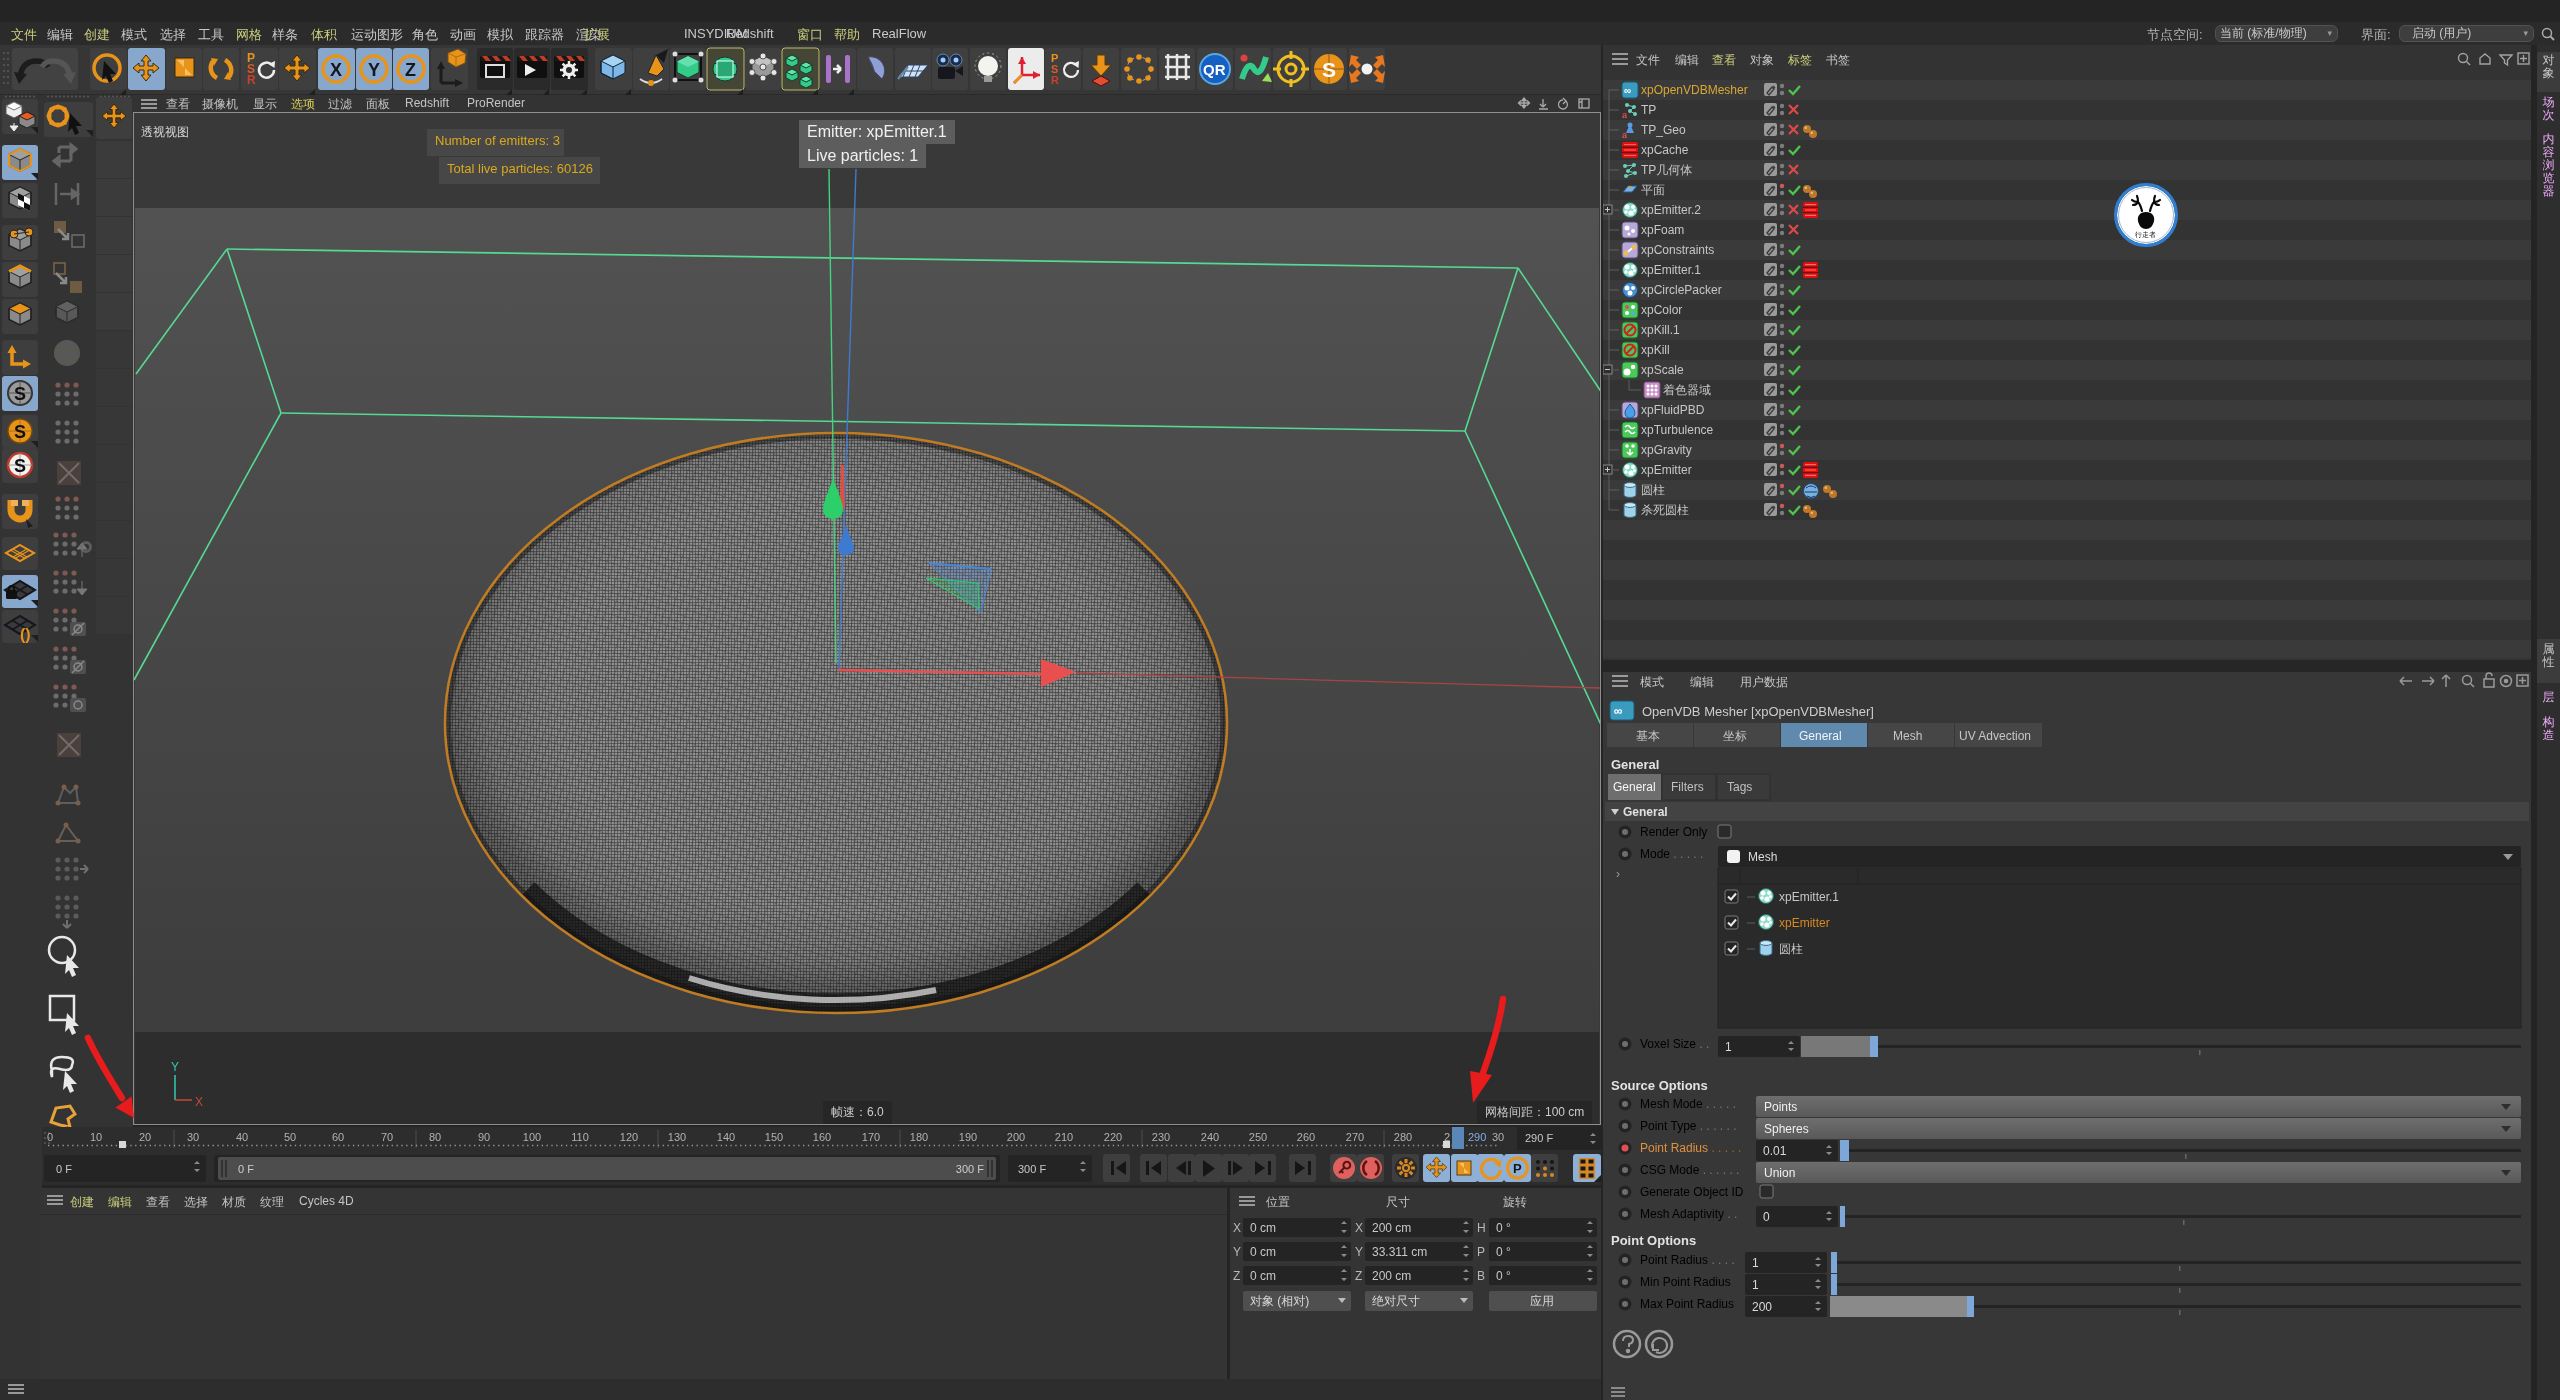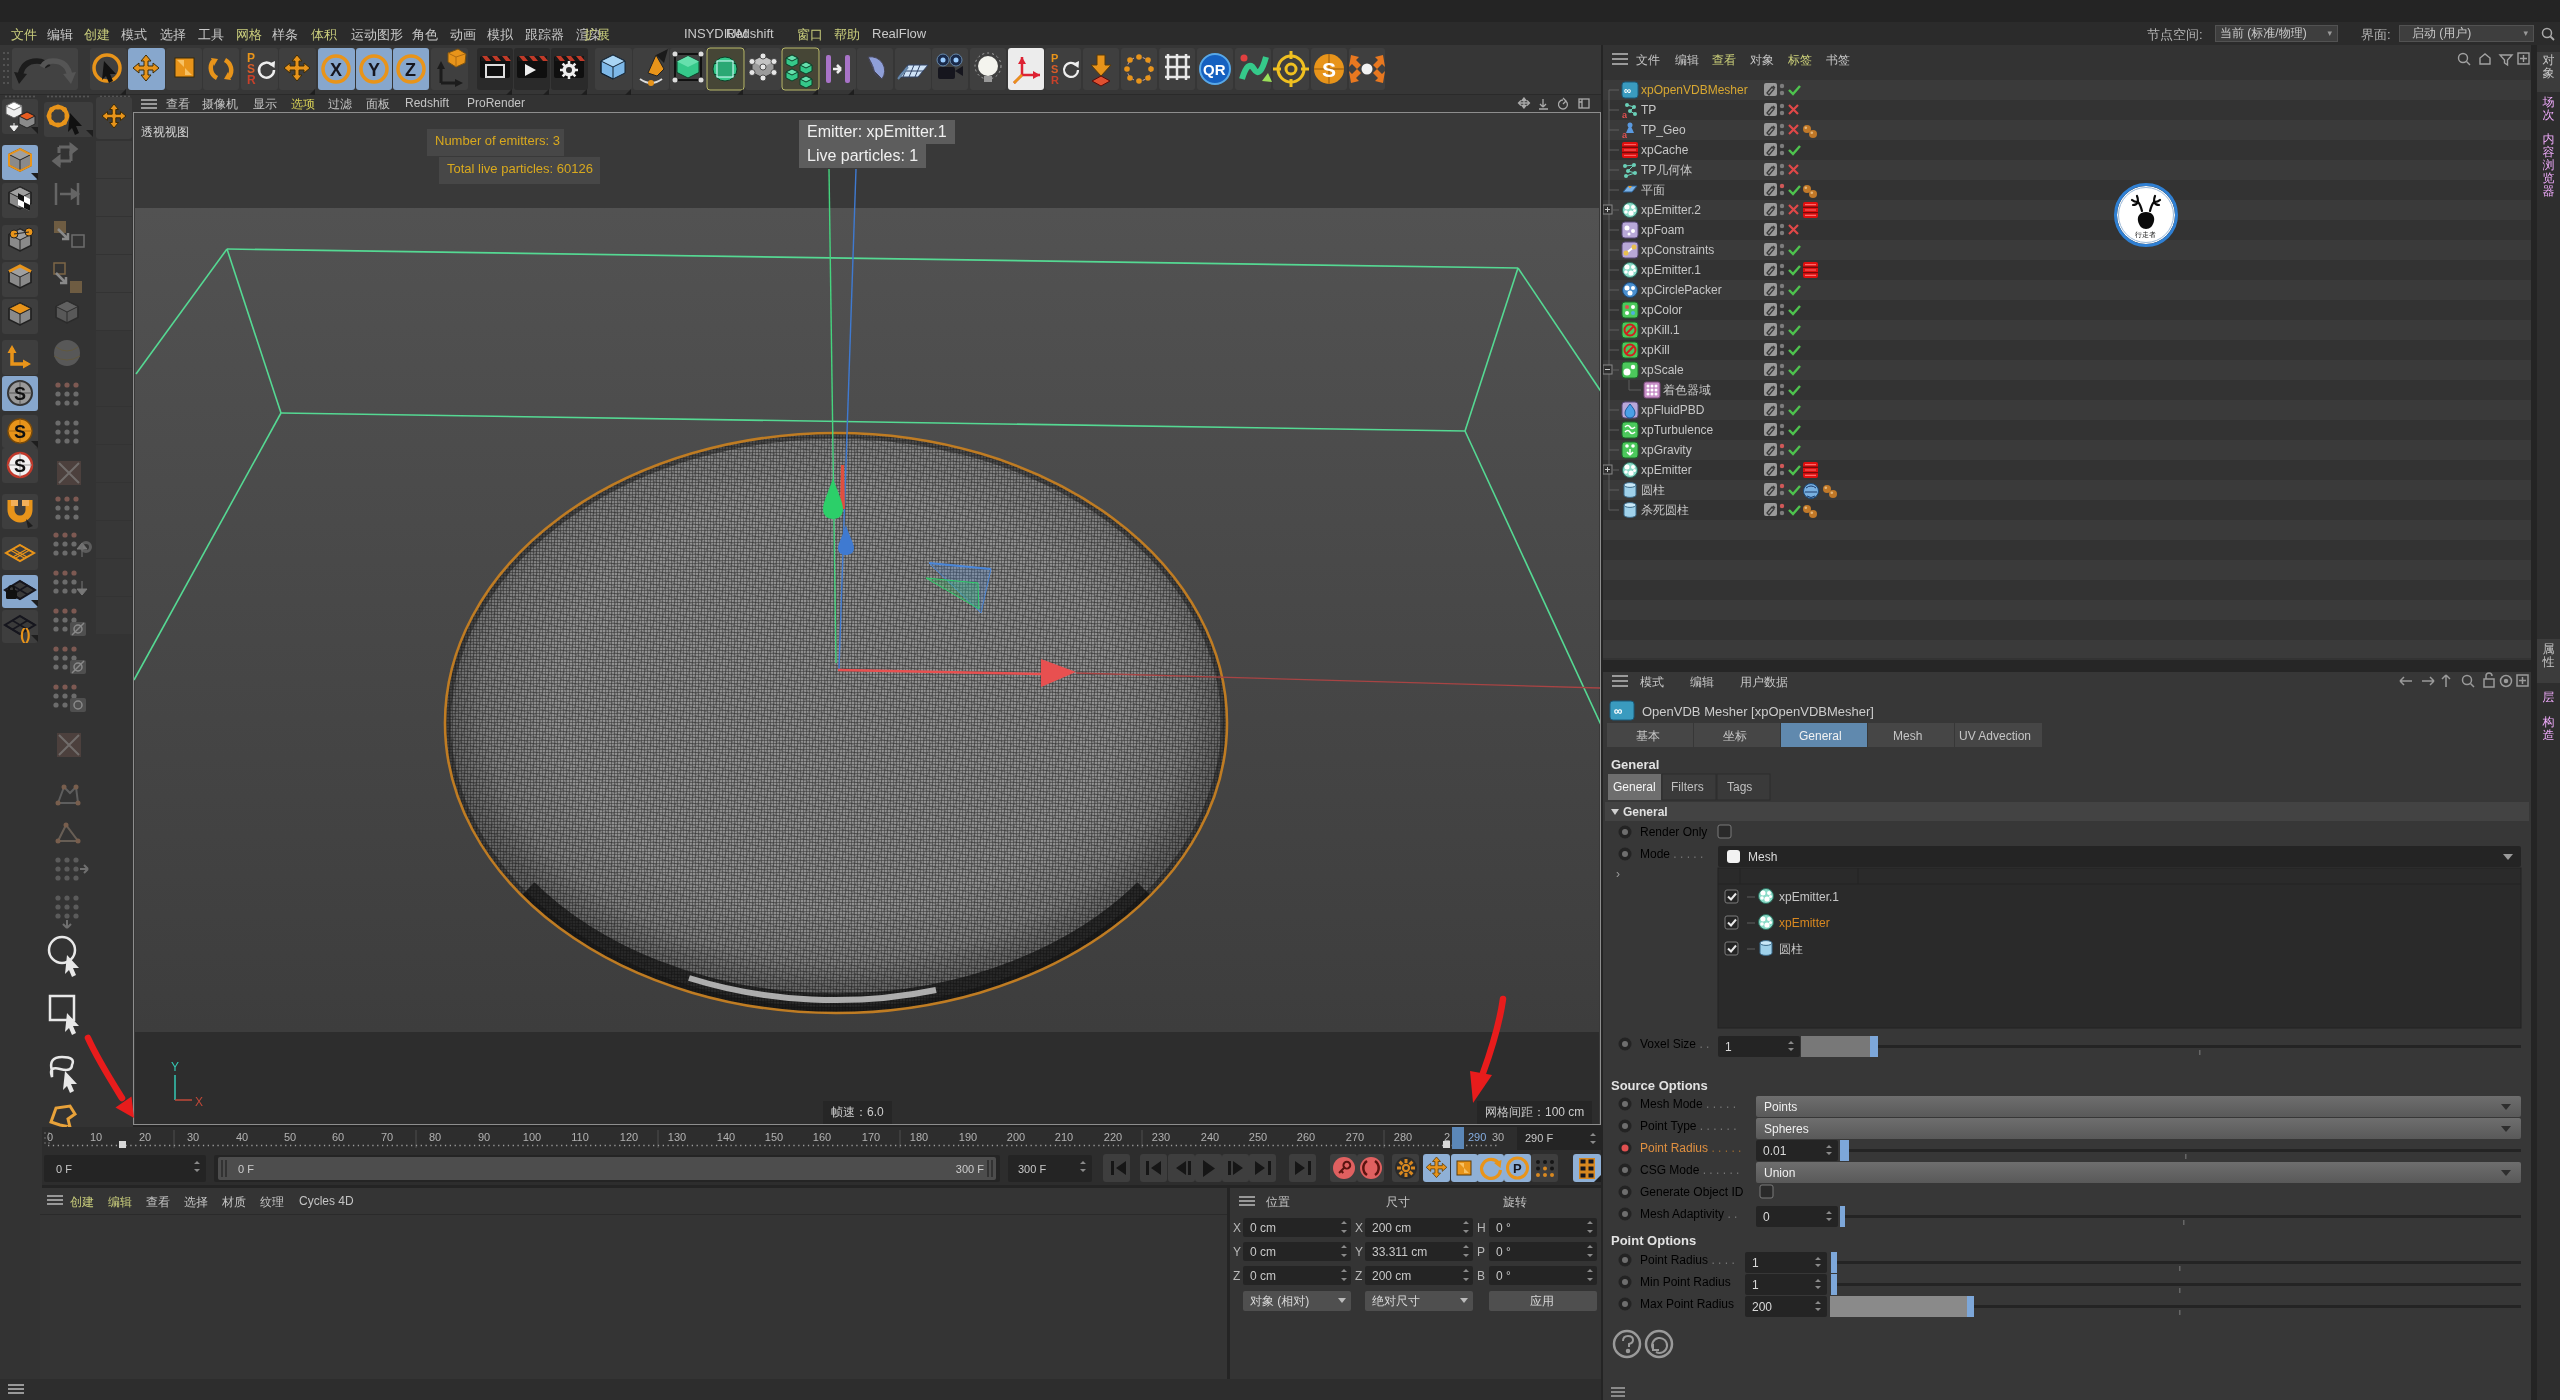--- a/index.html
+++ b/index.html
@@ -38,21 +38,21 @@
 #coordpanel{left:1230px;top:1188px;width:371px;height:191px;background:#343434;font-size:12px;color:#c4c4c4}
 #bstrip{left:0;top:1379px;width:1601px;height:21px;background:#2d2d2d}
 
 #rpanel{left:1603px;top:45px;width:928px;height:1355px;background:#333}
 #om{position:absolute;left:0;top:0;width:928px;height:615px;background:#333;font-size:12px;color:#c6c6c6}
 #am{position:absolute;left:0;top:615px;width:928px;height:740px;background:#373737;font-size:12px;color:#bdbdbd}
 #rstrip{left:2537px;top:45px;width:23px;height:1355px;background:#2e2e2e}
 .vtab{position:absolute;left:5px;font-size:12px;color:#f0abfc;width:13px;line-height:13px;text-align:center;word-break:break-all}
 .hamb{position:absolute;width:16px;height:10px;border-top:2px solid #999;border-bottom:2px solid #999}
 .hamb:before{content:"";position:absolute;left:0;top:2px;width:16px;height:2px;background:#999}
-.chip{position:absolute;border-radius:0}
+.chip{position:absolute;border-radius:6px}
 </style></head>
 <body>
 <div id="app">
   <div class="abs" id="menubar">
     <span class="olive" style="left:11px">文件</span>
       <span style="left:47px">编辑</span>
       <span class="olive" style="left:84px">创建</span>
       <span style="left:121px">模式</span>
       <span style="left:160px">选择</span>
       <span style="left:198px">工具</span>

